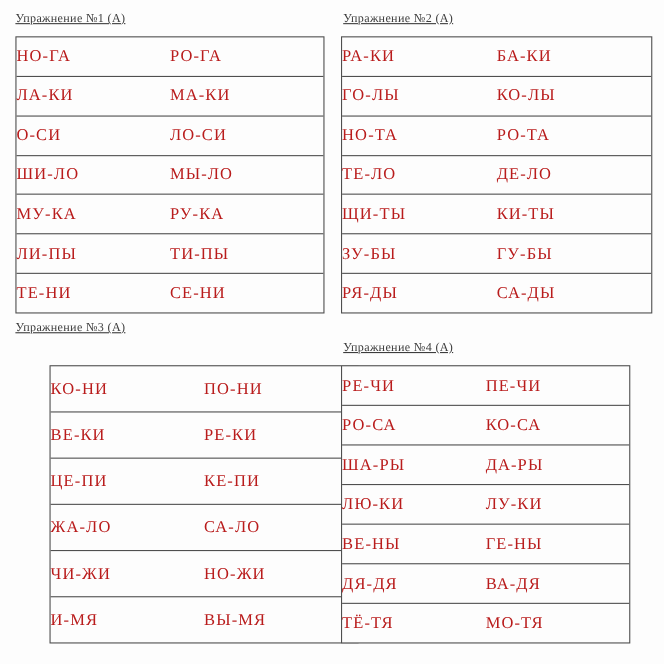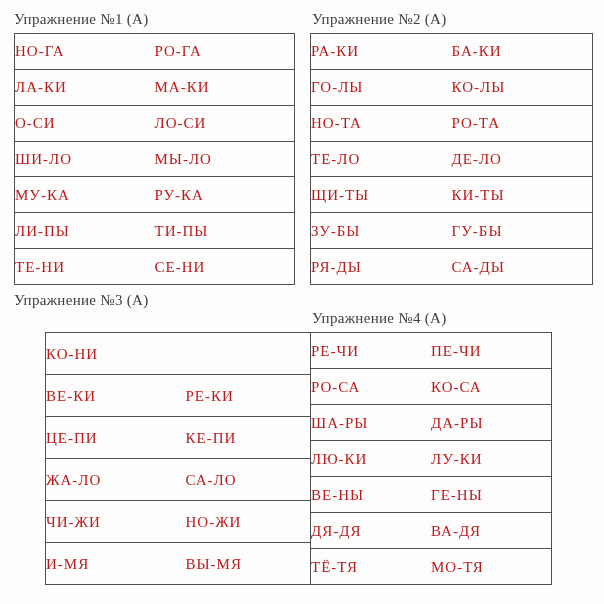--- a/index.html
+++ b/index.html
@@ -9,24 +9,25 @@
   body {
     width: 604px;
     height: 604px;
     background: #fdfdfd;
     font-family: "Liberation Serif", "DejaVu Serif", serif;
     position: relative;
     overflow: hidden;
   }
   .ex-title {
     position: absolute;
-    font-size: 15px;
+    font-size: 11px;
     color: #3d3d3d;
     letter-spacing: 0.3px;
     white-space: nowrap;
+    text-decoration: underline;
   }
   .ex-table {
     position: absolute;
     border: 1px solid #4f4f4f;
     background: #fdfdfd;
     display: flex;
     flex-direction: column;
     box-sizing: border-box;
   }
   .ex-row {
@@ -48,21 +49,21 @@
     padding-top: 1px;
   }
   
   #title-1 { left: 14px;  top: 11px;  }
   #title-2 { left: 312px; top: 11px;  }
   #title-3 { left: 14px;  top: 292px; }
   #title-4 { left: 312px; top: 310px; }
   #table-1 { left: 14px;  top: 33px;  width: 281px; height: 252px; }
   #table-2 { left: 310px; top: 33px;  width: 283px; height: 252px; }
   #table-3 { left: 14px;  top: 332px; width: 281px; height: 253px; margin-left: 31px; }
-  #table-4 { left: 310px; top: 332px; width: 242px; height: 253px; }
+  #table-4 { left: 310px; top: 332px; width: 263px; height: 253px; }
 </style>
 </head>
 <body>
 
 <div id="title-1" class="ex-title">Упражнение №1 (А)</div>
 <div id="table-1" class="ex-table">
   <div class="ex-row">
     <div class="ex-cell">НО-ГА</div>
     <div class="ex-cell">РО-ГА</div>
   </div>
@@ -121,20 +122,21 @@
   <div class="ex-row">
     <div class="ex-cell">РЯ-ДЫ</div>
     <div class="ex-cell">СА-ДЫ</div>
   </div>
 </div>
 
 <div id="title-3" class="ex-title">Упражнение №3 (А)</div>
 <div id="table-3" class="ex-table">
   <div class="ex-row">
     <div class="ex-cell">КО-НИ</div>
+    <div class="ex-cell">ПО-НИ</div>
   </div>
   <div class="ex-row">
     <div class="ex-cell">ВЕ-КИ</div>
     <div class="ex-cell">РЕ-КИ</div>
   </div>
   <div class="ex-row">
     <div class="ex-cell">ЦЕ-ПИ</div>
     <div class="ex-cell">КЕ-ПИ</div>
   </div>
   <div class="ex-row">

